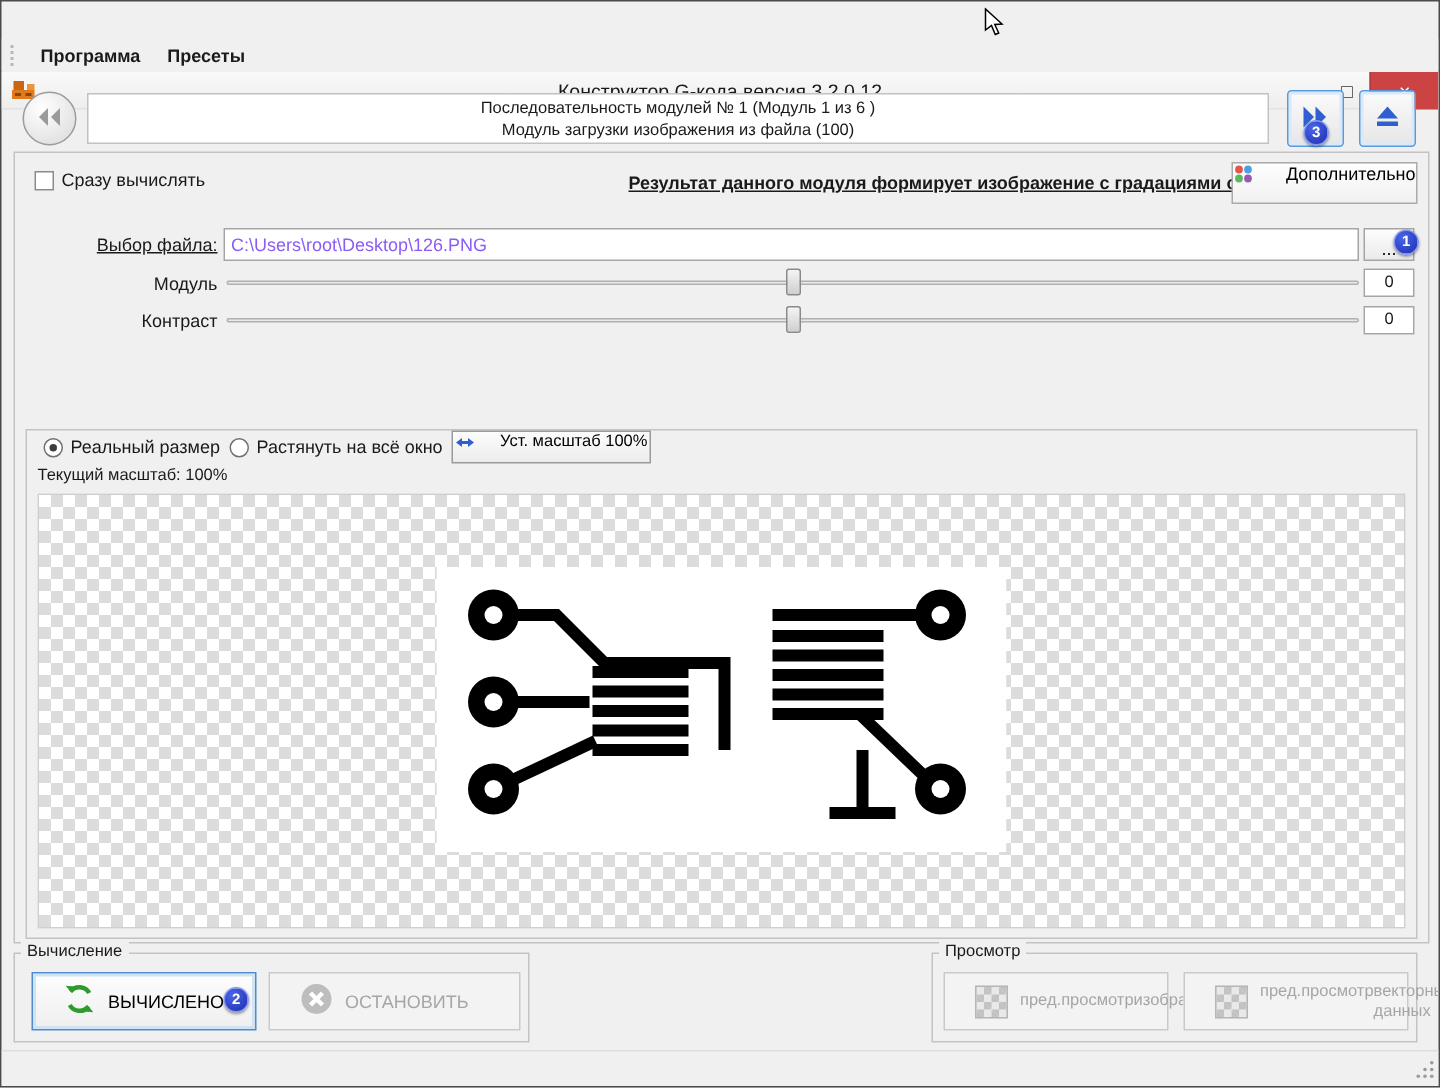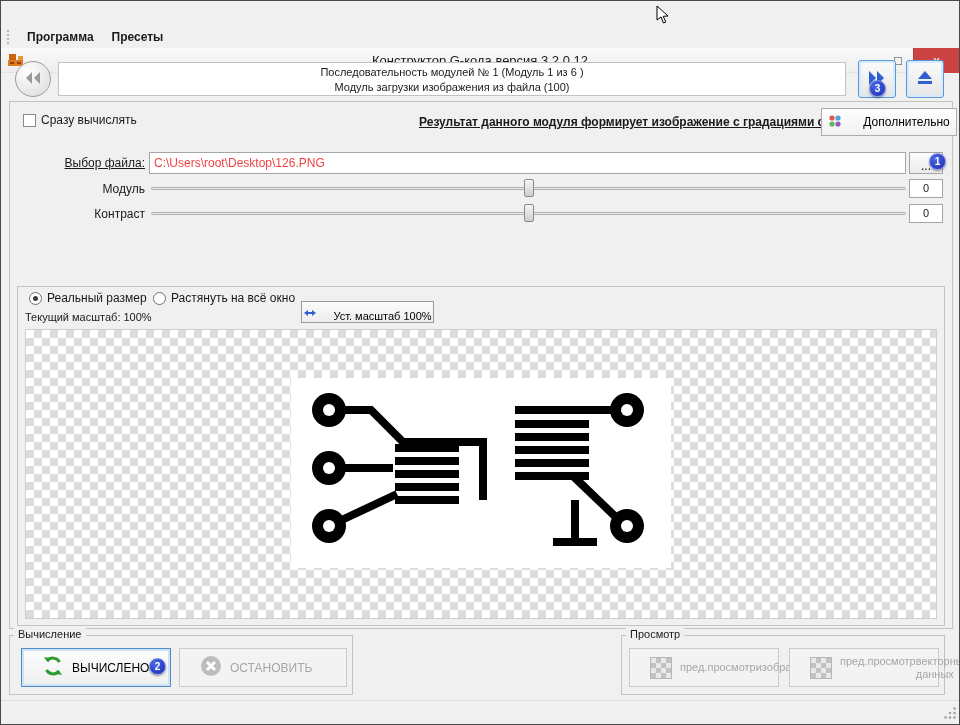--- a/index.html
+++ b/index.html
@@ -83,30 +83,30 @@
 
   .checkbox-row { position:absolute; left:22px; top:112px; display:flex; align-items:center; gap:5px; }
   .checkbox {
     width:13px; height:13px; background:#fff; border:1px solid #8a8a8a;
   }
   .result-link {
     position:absolute; left:418px; top:114px;
     font-weight:bold; text-decoration:underline; font-size:12px; color:#1a1a1a;
   }
   .adv-btn {
-    position:absolute; left:820px; top:107px; width:136px; height:28px;
+    position:absolute; left:820px; top:107px; width:124px; height:28px;
     border:1px solid #ababab; background:linear-gradient(#fefefe,#f1f1f1);
-    display:flex; align-items:center; justify-content:center; gap:21px; font-size:12px;
+    display:flex; align-items:flex-start; justify-content:center; gap:21px; font-size:12px;
   }
 
   .field-label { position:absolute; left:40px; width:104px; text-align:right; font-size:12px; }
   .file-input {
     position:absolute; left:148px; top:151px; width:757px; height:22px;
     border:1px solid #a5a5a5; background:#fff; font-size:12px;
-    font-family:"Liberation Sans", sans-serif; padding:0 4px; color:#ef4444;
+    font-family:"Liberation Sans", sans-serif; padding:0 4px; color:#8b5cf6;
   }
   .browse-btn {
     position:absolute; left:908px; top:151px; width:34px; height:22px;
     border:1px solid #a5a5a5; background:linear-gradient(#fdfdfd,#eaeaea);
     display:flex; align-items:flex-end; justify-content:center; font-size:12px; line-height:14px;
   }
 
   .slider { position:absolute; left:150px; width:755px; height:19px; }
   .slider .track {
     position:absolute; left:0; right:0; top:8px; height:3px;
@@ -134,21 +134,21 @@
     width:13px; height:13px; border-radius:50%;
     background:#fff; border:1px solid #707070; position:relative;
   }
   .radio.checked::after {
     content:""; position:absolute; left:3px; top:3px; width:5px; height:5px;
     border-radius:50%; background:#3d3d3d;
   }
   .scale-btn {
     position:absolute; left:300px; top:286px; width:133px; height:22px;
     border:1px solid #9a9a9a; background:linear-gradient(#fcfcfc,#ececec);
-    display:flex; align-items:flex-end; justify-content:center; gap:16px; font-size:11px;margin-top:14px;
+    display:flex; align-items:flex-start; justify-content:center; gap:16px; font-size:11px;
   }
   .cur-scale { position:absolute; left:24px; top:310px; font-size:11px; }
 
   .viewport {
     position:absolute; left:24px; top:328px; width:912px; height:290px;
     border:1px solid #cfcfcf;
     background-color:#ffffff;
     background-image:
       linear-gradient(45deg, #dcdcdc 25%, transparent 25%, transparent 75%, #dcdcdc 75%),
       linear-gradient(45deg, #dcdcdc 25%, transparent 25%, transparent 75%, #dcdcdc 75%);

